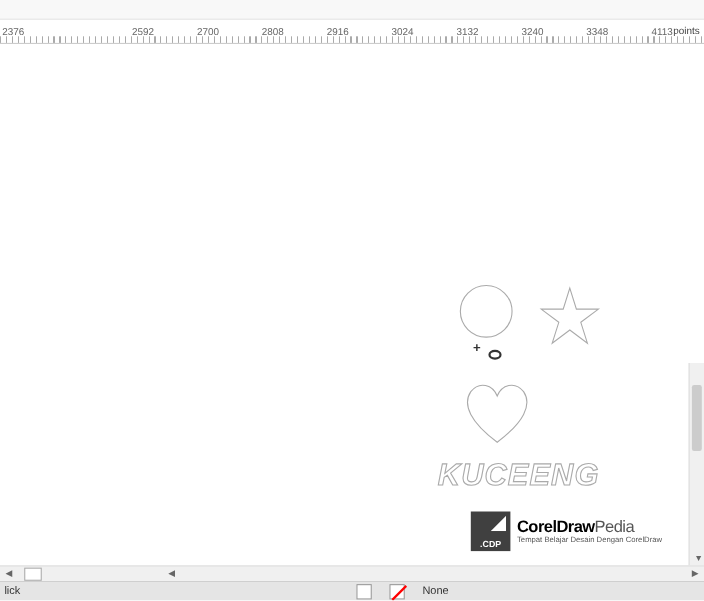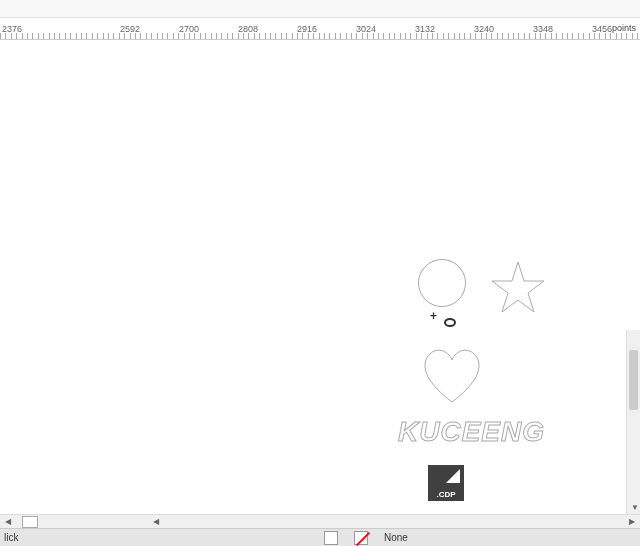--- a/index.html
+++ b/index.html
@@ -60,21 +60,21 @@
 <span class="ruler-label" style="left: 12px;">2376</span>
     <span class="ruler-label" style="left: 71px; margin-top: 36px;">2484</span>
     <span class="ruler-label" style="left: 130px;">2592</span>
     <span class="ruler-label" style="left: 189px;">2700</span>
     <span class="ruler-label" style="left: 248px;">2808</span>
     <span class="ruler-label" style="left: 307px;">2916</span>
     <span class="ruler-label" style="left: 366px;">3024</span>
     <span class="ruler-label" style="left: 425px;">3132</span>
     <span class="ruler-label" style="left: 484px;">3240</span>
     <span class="ruler-label" style="left: 543px;">3348</span>
-    <span class="ruler-label" style="left: 602px;">3456</span>
+    <span class="ruler-label" style="left: 602px;">4113</span>
   </div>
 
 <div class="main-area">
   <div class="canvas">
     <div class="shape-circle" style="left:418px; top:219px; width:48px; height:48px;"></div>
     <div class="small-oval" style="left:444px; top:278px; width:12px; height:9px;"></div>
     <span class="cursor-cross" style="left:430px; top:269px;">+</span>
 
     <svg style="position:absolute; left:488px; top:218px; width:60px; height:60px;" viewBox="0 0 60 60">
       <path d="M30 4 L36 23 L56 23 L40 35 L46 54 L30 42 L14 54 L20 35 L4 23 L24 23 Z" fill="none" stroke="#aaa" stroke-width="1"></path>
@@ -82,20 +82,26 @@
 
     <svg style="position:absolute; left:418px; top:306px; width:68px; height:60px;" viewBox="0 0 68 60">
       <path d="M34 56 C10 38 2 22 10 10 C18 0 30 4 34 14 C38 4 50 0 58 10 C66 22 58 38 34 56 Z" fill="none" stroke="#aaa" stroke-width="1"></path>
     </svg>
 
     <div class="outline-text" style="left:398px; top:376px;">KUCEENG</div>
 
     <div class="logo-block">
       <div class="logo-square">
         <span>.CDP</span>
+      </div>
+      <div class="logo-text">
+        <div class="logo-title">
+          <span>Corel</span><span class="bold">Draw</span><span class="light">Pedia</span>
+        </div>
+        <div class="logo-sub">Tempat Belajar Desain Dengan CorelDraw</div>
       </div>
     </div>
   </div>
 
   <div class="scroll-v-area">
     <div class="scroll-v-thumb"></div>
     <div class="scroll-h-arrow" style="position:absolute; bottom:0;">▼</div>
   </div>
 </div>
 

